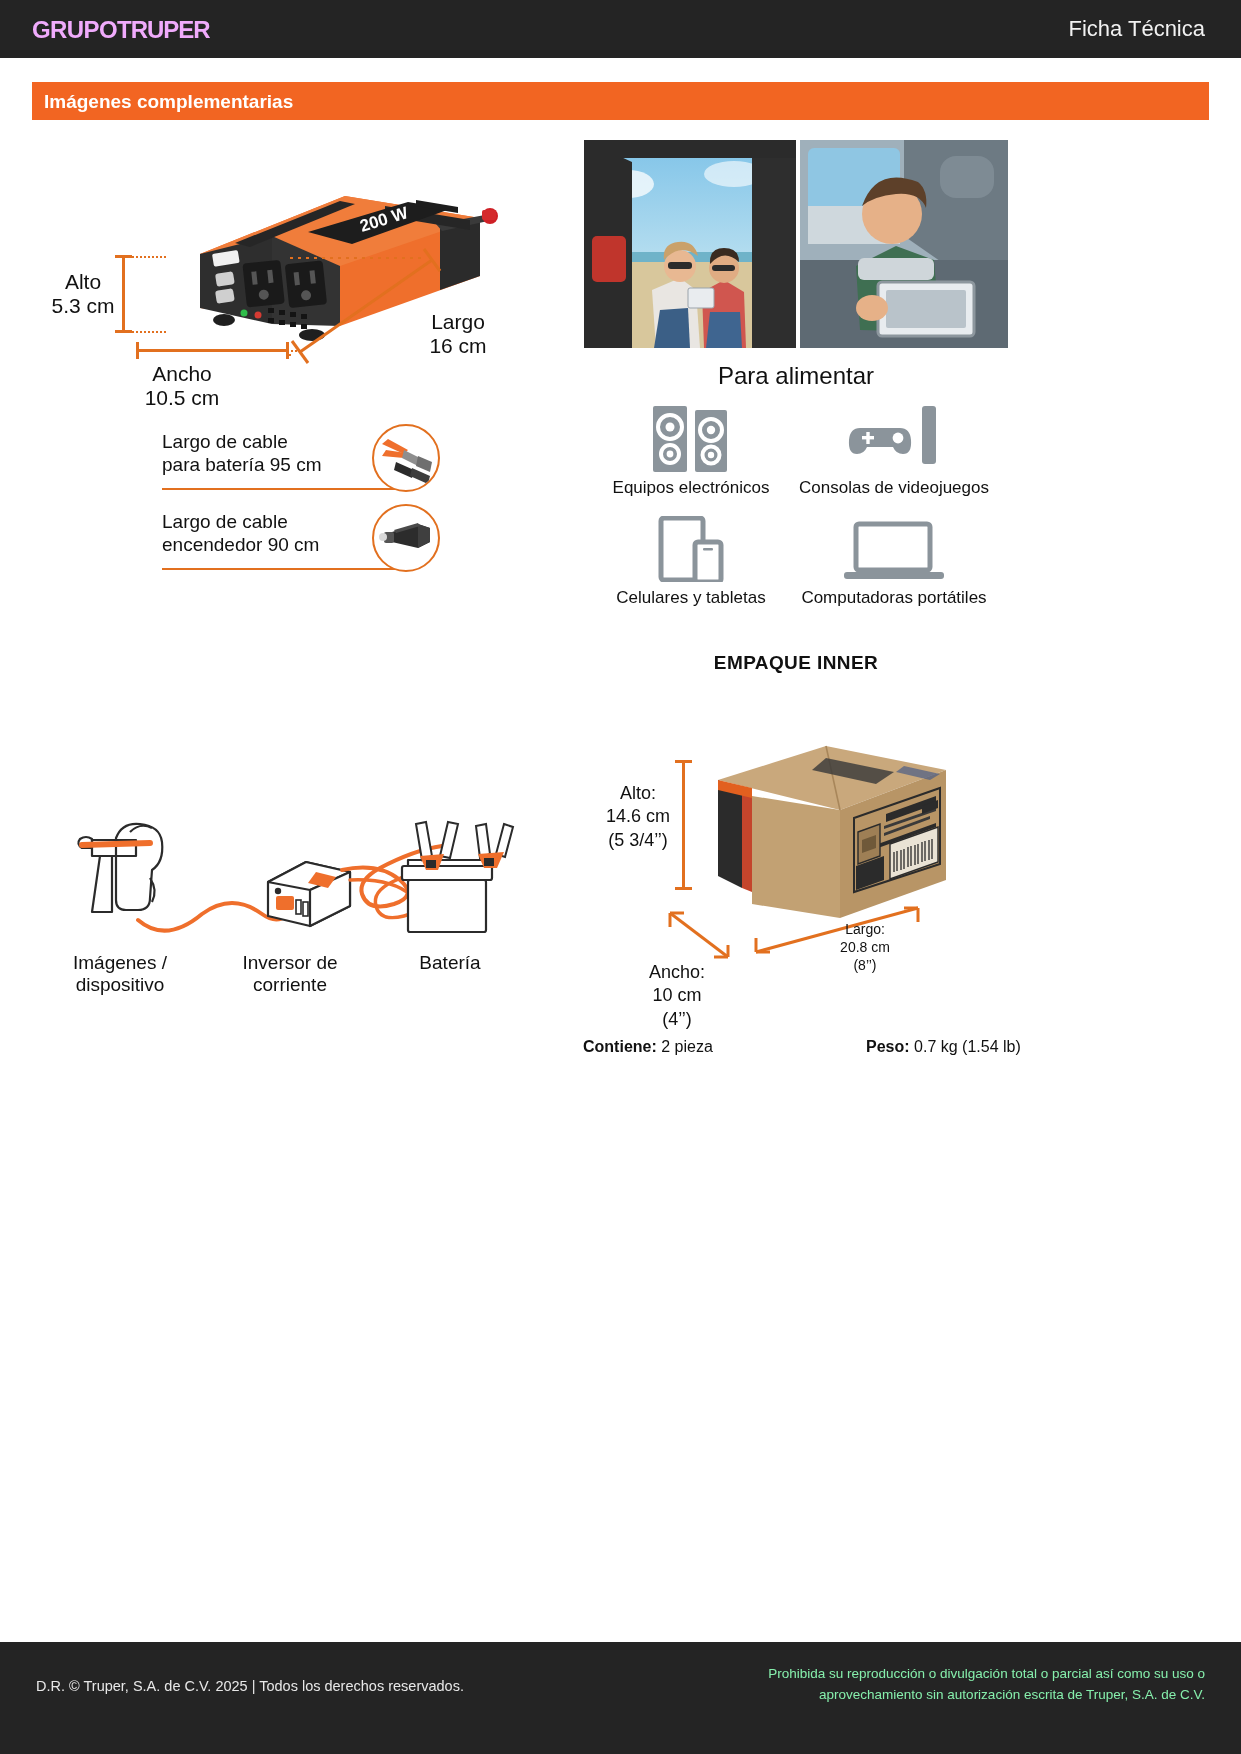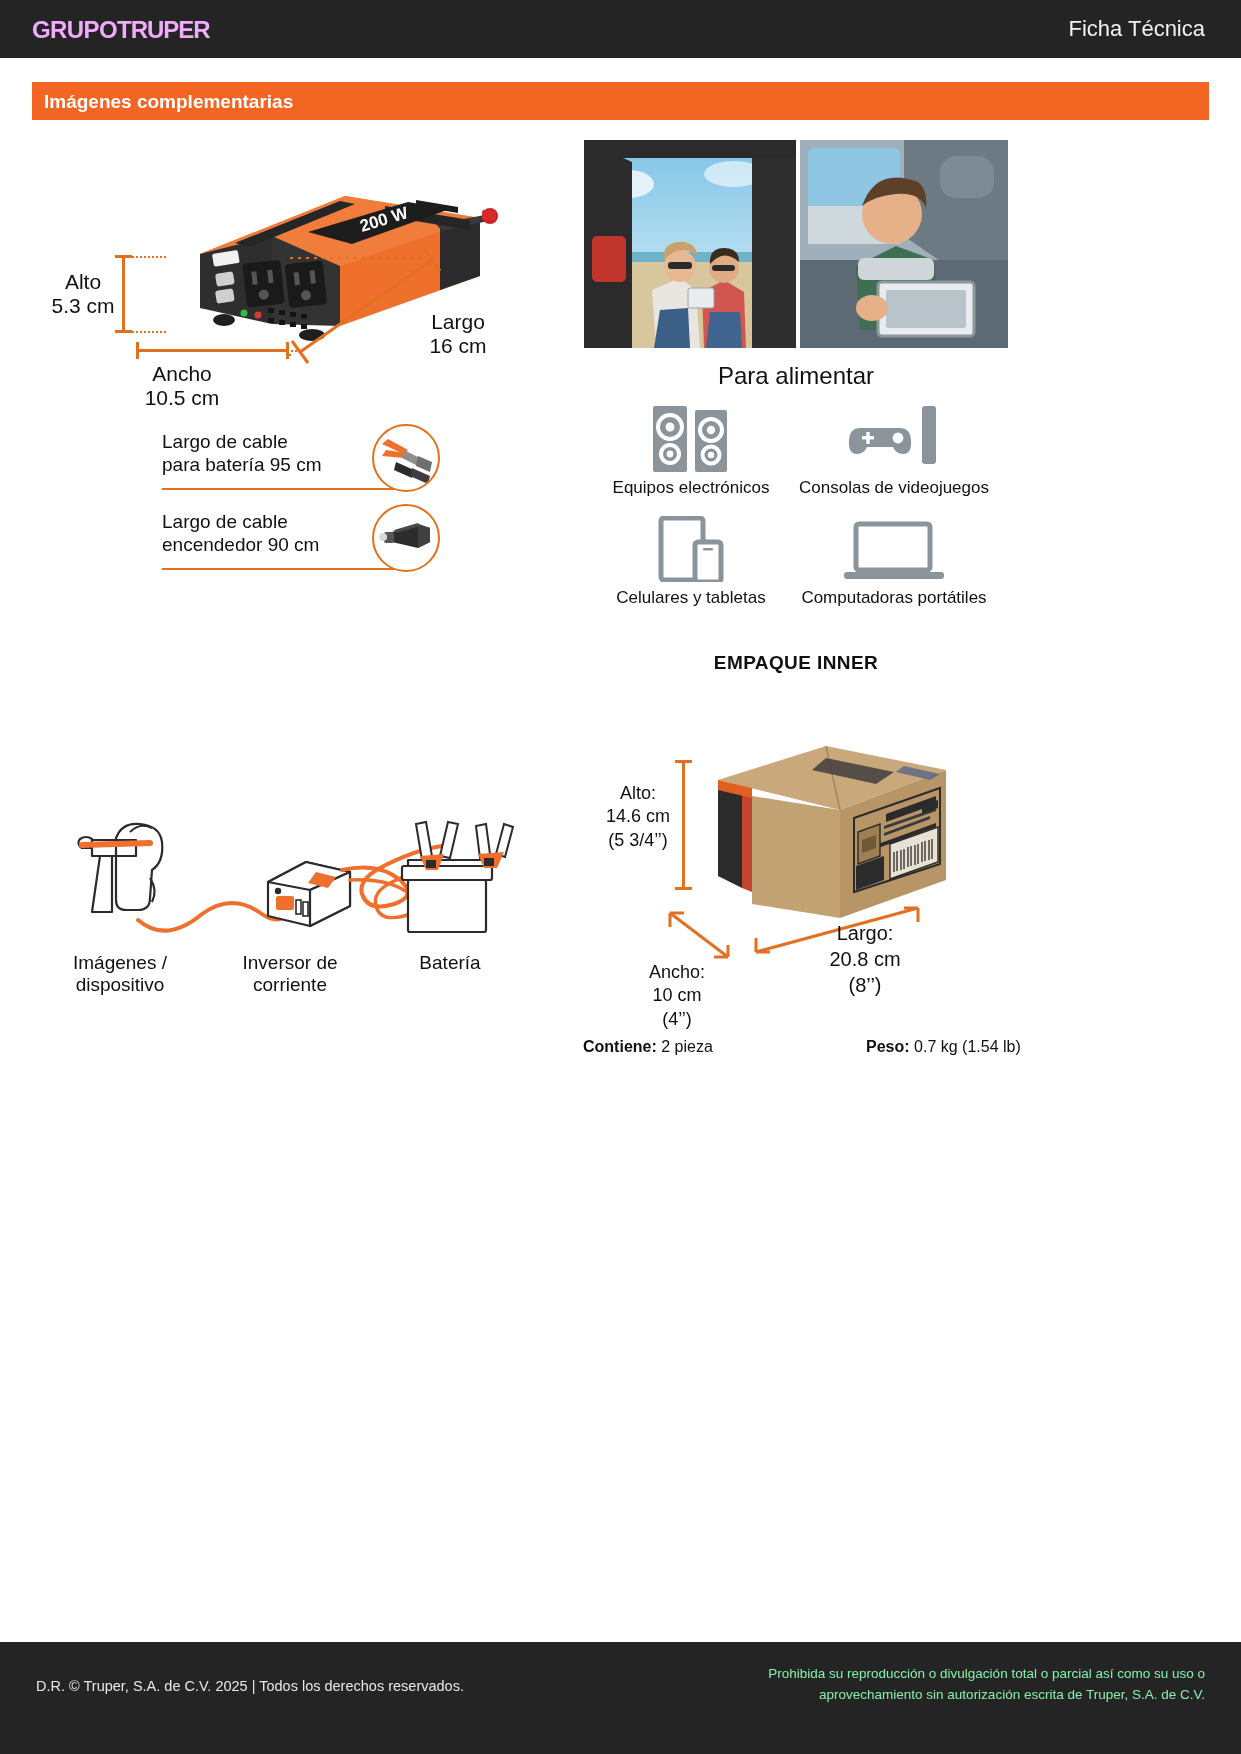--- a/index.html
+++ b/index.html
@@ -512,21 +512,21 @@
       <div>(4’’)</div>
     </div>
 
     <svg width="190" height="64" style="position:absolute; left:150px; top:180px;">
       <line x1="6" y1="52" x2="168" y2="8" stroke="#e2701f" stroke-width="3"></line>
       <line x1="6" y1="52" x2="6" y2="38" stroke="#e2701f" stroke-width="3"></line>
       <line x1="6" y1="52" x2="20" y2="52" stroke="#e2701f" stroke-width="3"></line>
       <line x1="168" y1="8" x2="154" y2="8" stroke="#e2701f" stroke-width="3"></line>
       <line x1="168" y1="8" x2="168" y2="22" stroke="#e2701f" stroke-width="3"></line>
     </svg>
-    <div class="lbl center" style="position:absolute; left:200px; top:200px; width:130px; font-size:20px; line-height:1.3;">
+    <div class="lbl center" style="position:absolute; left:200px; top:200px; width:130px; font-size:14px; line-height:1.3;">
       <div class="b">Largo:</div>
       <div>20.8 cm</div>
       <div>(8’’)</div>
     </div>
   </div>
 
   <div class="meta-row" style="left:583px; top:1038px;">
     <b>Contiene:</b>
     <span>2 pieza</span>
   </div>

